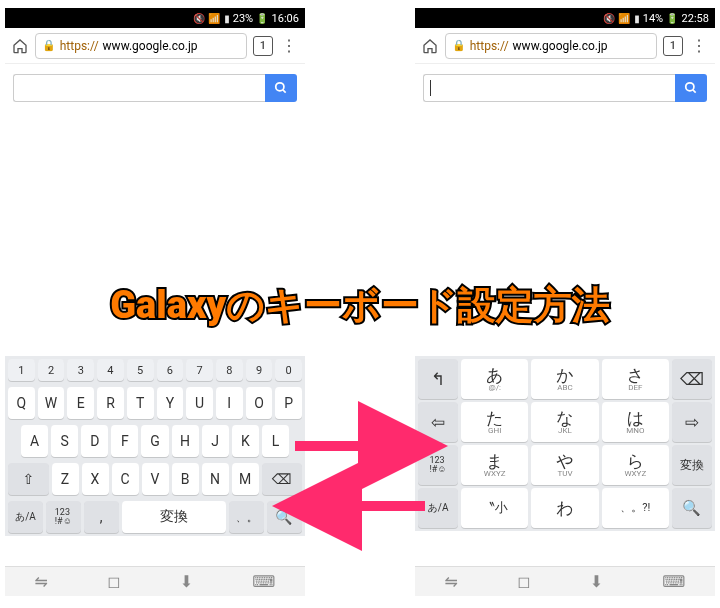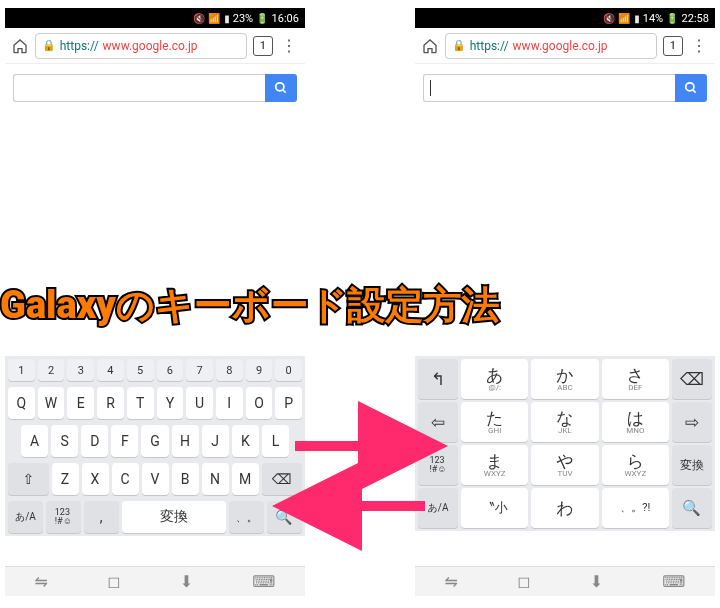--- a/index.html
+++ b/index.html
@@ -53,22 +53,22 @@
     border-radius: 4px;
     height: 26px;
     display: flex;
     align-items: center;
     padding: 0 6px;
     font-size: 12px;
     gap: 4px;
     background:#fff;
   }
   .lock { color: #0a8f3c; font-size: 11px; }
-  .url-https { color: #0f766e; }
-  .url-rest { color: #ef4444; }
+  .url-https { color: #a16207; }
+  .url-rest { color: #000000; }
   .tab-count {
     width: 20px; height: 20px;
     border: 1.5px solid #555;
     border-radius: 3px;
     font-size: 11px;
     font-weight: 600;
     display:flex;align-items:center;justify-content:center;
     color:#555;
   }
   .menu-dots { color:#555; font-size: 16px; padding:0 2px;}
@@ -101,20 +101,21 @@
     display:flex;align-items:center;justify-content:center;
     color:#fff;
     font-size:14px;
   }
 
   
   .overlay-title {
     position:absolute;
     top: 280px;
     left: 0; right: 0;
+    text-align:center;
     font-size: 38px;
     font-weight: 900;
     color: #ff7a00;
     -webkit-text-stroke: 4px #000;
     paint-order: stroke fill;
     letter-spacing: 0px;
     z-index: 50;
     text-shadow: 0 0 2px #000;
   }
 

